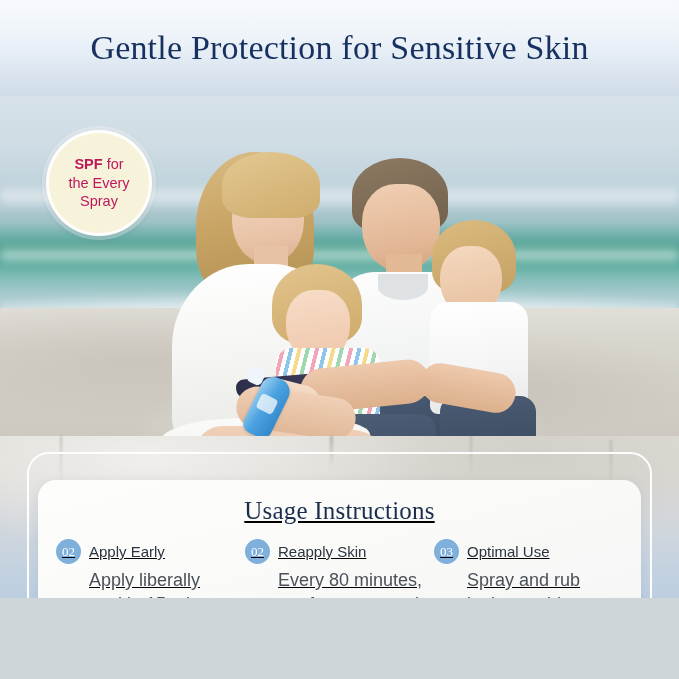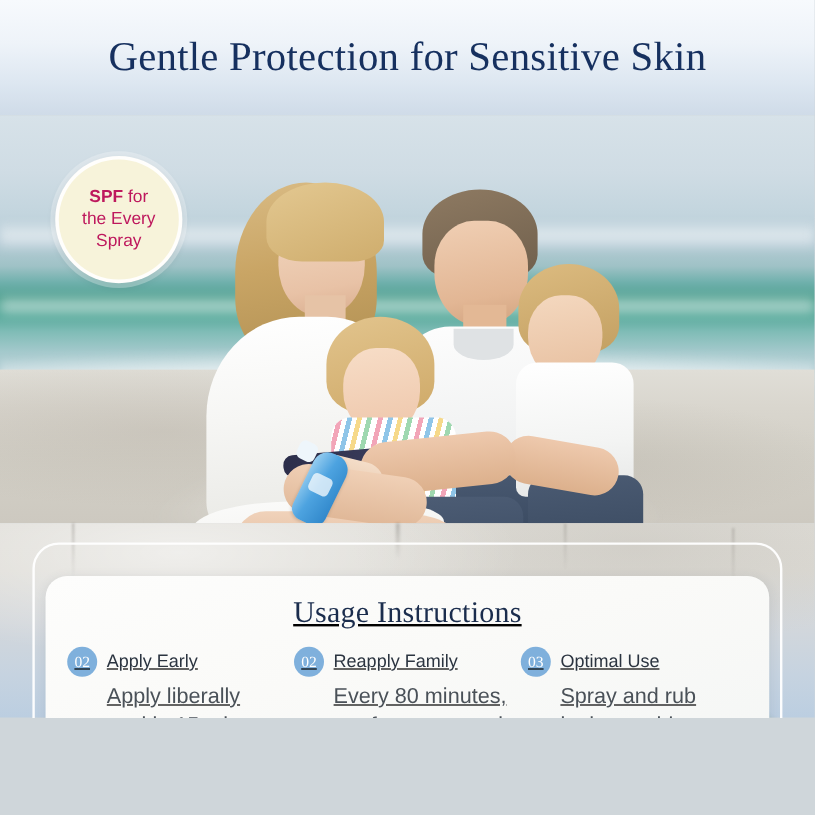--- a/index.html
+++ b/index.html
@@ -317,21 +317,21 @@
           <div class="col-title">Apply Early</div>
         </div>
         <div class="col-body">Apply liberally
 to skin 15 minutes
 before sun exposure</div>
       </div>
 
       <div class="col">
         <div class="col-head">
           <div class="num">02</div>
-          <div class="col-title">Reapply Family</div>
+          <div class="col-title">Reapply Skin</div>
         </div>
         <div class="col-body">Every 80 minutes,
 or after water and
 sweat exposure</div>
       </div>
 
       <div class="col">
         <div class="col-head">
           <div class="num">03</div>
           <div class="col-title">Optimal Use</div>

